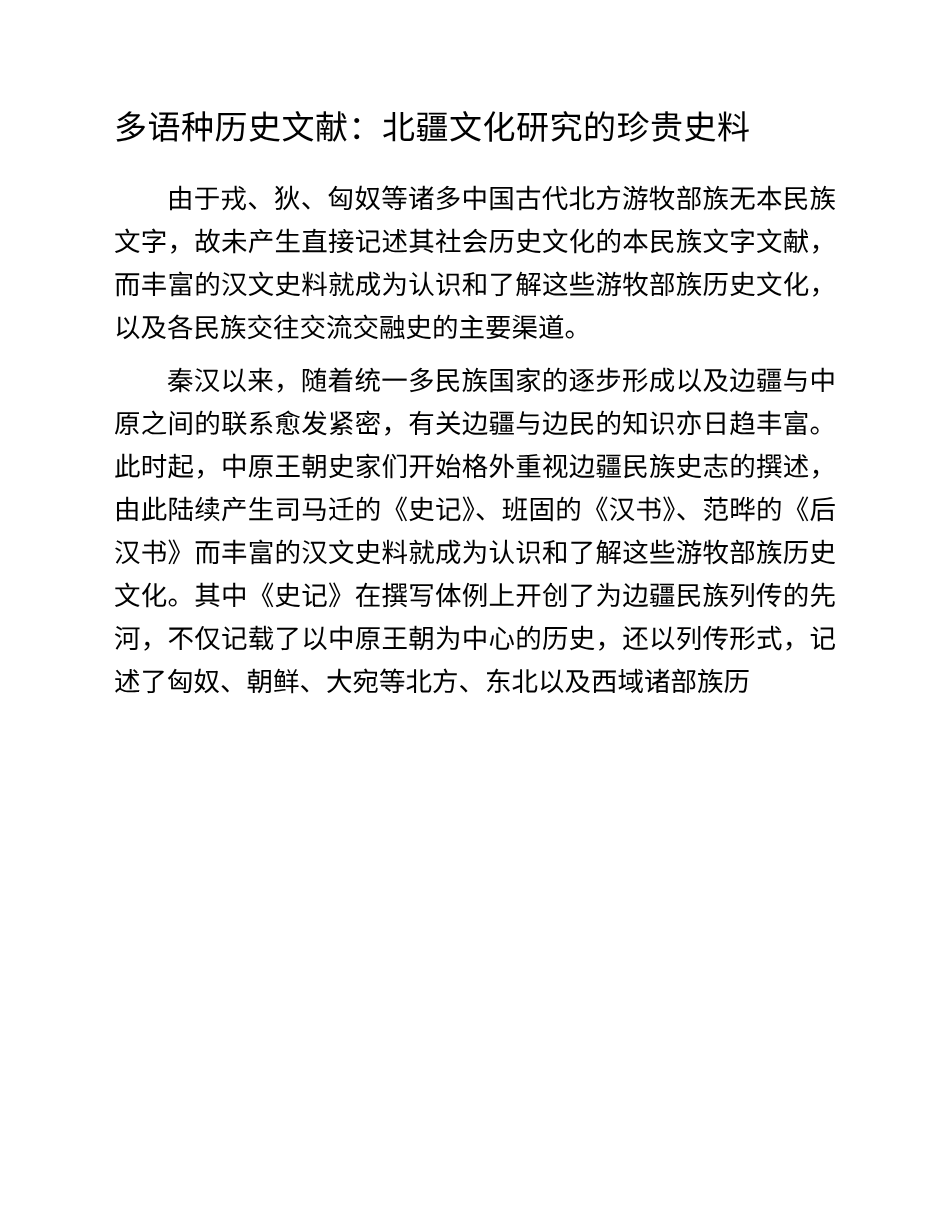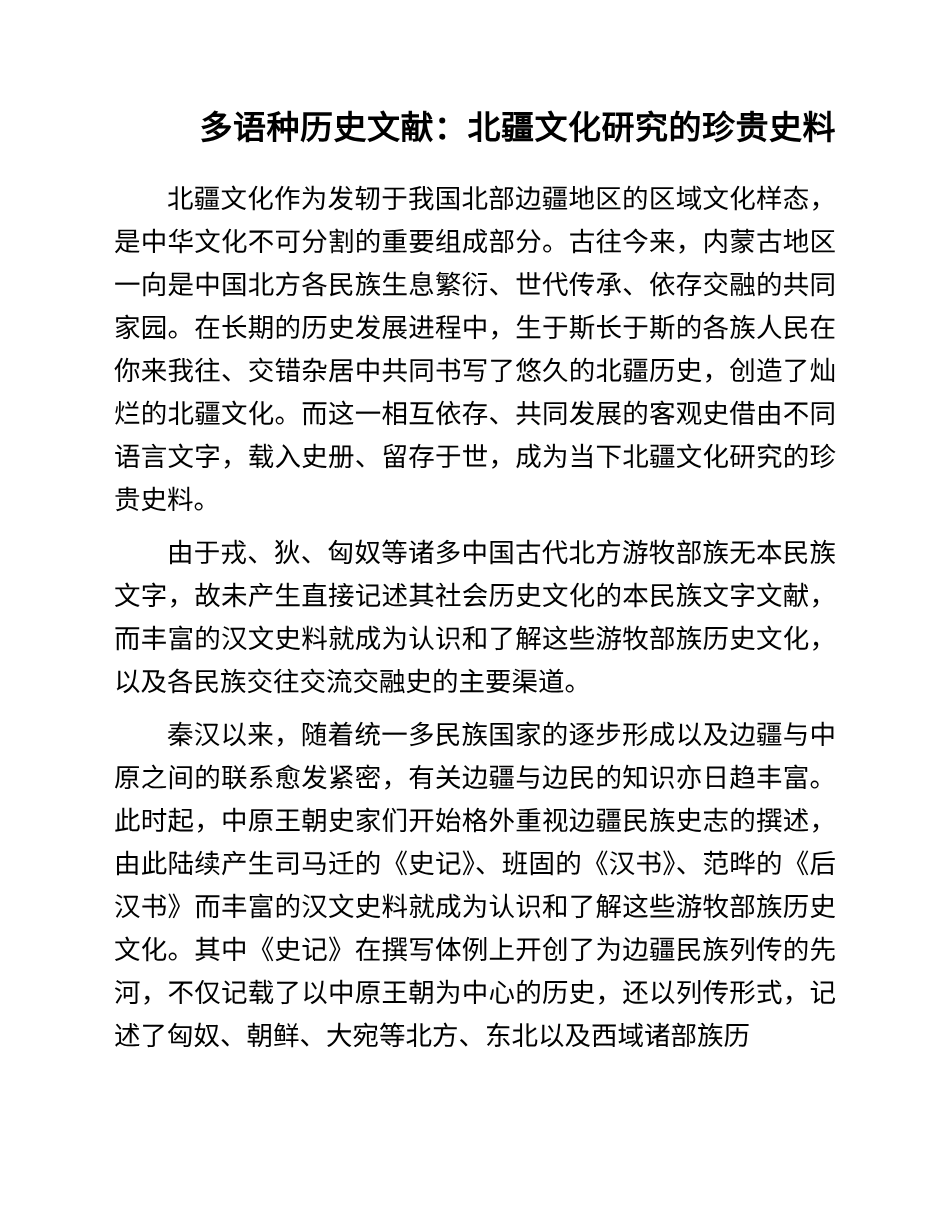--- a/index.html
+++ b/index.html
@@ -15,40 +15,39 @@
     margin: 0 auto;
     background: #ffffff;
     box-sizing: border-box;
     padding: 105px 114px 0 114px;
     font-family: "Liberation Sans", "DejaVu Sans", sans-serif;
     color: #000000;
     overflow: hidden;
   }
   .doc-title {
     font-size: 33px;
-    font-weight: 700;
-    text-align: right;
+    font-weight: 400;
+    text-align: left;
     line-height: 46px;
     margin: 0 0 27px 0;
     letter-spacing: 0.5px;
   }
   .doc-para {
     font-size: 26.5px;
     line-height: 43px;
     text-align: justify;
     text-align-last: left;
     text-indent: 2em;
     margin: 0 0 10px 0;
     word-break: break-all;
   }
 </style>
 </head>
 <body>
 
 <div class="page">
   <h1 class="doc-title">多语种历史文献：北疆文化研究的珍贵史料</h1>
 
-  <p class="doc-para">北疆文化作为发轫于我国北部边疆地区的区域文化样态，是中华文化不可分割的重要组成部分。古往今来，内蒙古地区一向是中国北方各民族生息繁衍、世代传承、依存交融的共同家园。在长期的历史发展进程中，生于斯长于斯的各族人民在你来我往、交错杂居中共同书写了悠久的北疆历史，创造了灿烂的北疆文化。而这一相互依存、共同发展的客观史借由不同语言文字，载入史册、留存于世，成为当下北疆文化研究的珍贵史料。</p>
 
   <p class="doc-para">由于戎、狄、匈奴等诸多中国古代北方游牧部族无本民族文字，故未产生直接记述其社会历史文化的本民族文字文献，而丰富的汉文史料就成为认识和了解这些游牧部族历史文化，以及各民族交往交流交融史的主要渠道。</p>
 
   <p class="doc-para">秦汉以来，随着统一多民族国家的逐步形成以及边疆与中原之间的联系愈发紧密，有关边疆与边民的知识亦日趋丰富。此时起，中原王朝史家们开始格外重视边疆民族史志的撰述，由此陆续产生司马迁的《史记》、班固的《汉书》、范晔的《后汉书》而丰富的汉文史料就成为认识和了解这些游牧部族历史文化。其中《史记》在撰写体例上开创了为边疆民族列传的先河，不仅记载了以中原王朝为中心的历史，还以列传形式，记述了匈奴、朝鲜、大宛等北方、东北以及西域诸部族历</p>
 </div>
 
 </body></html>

